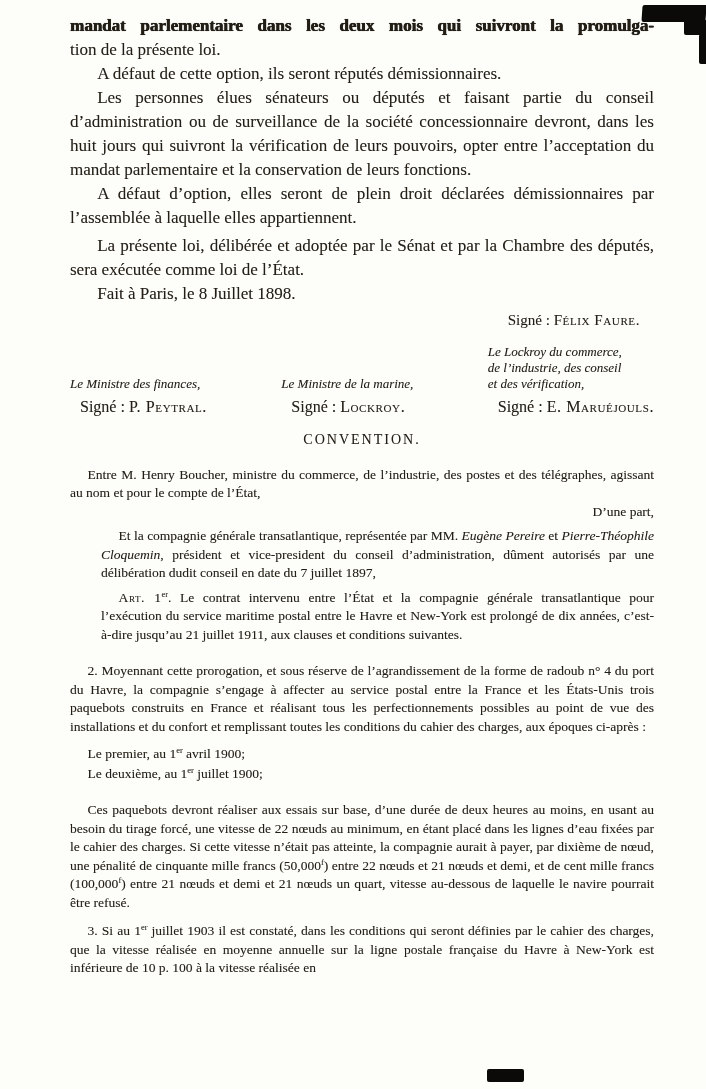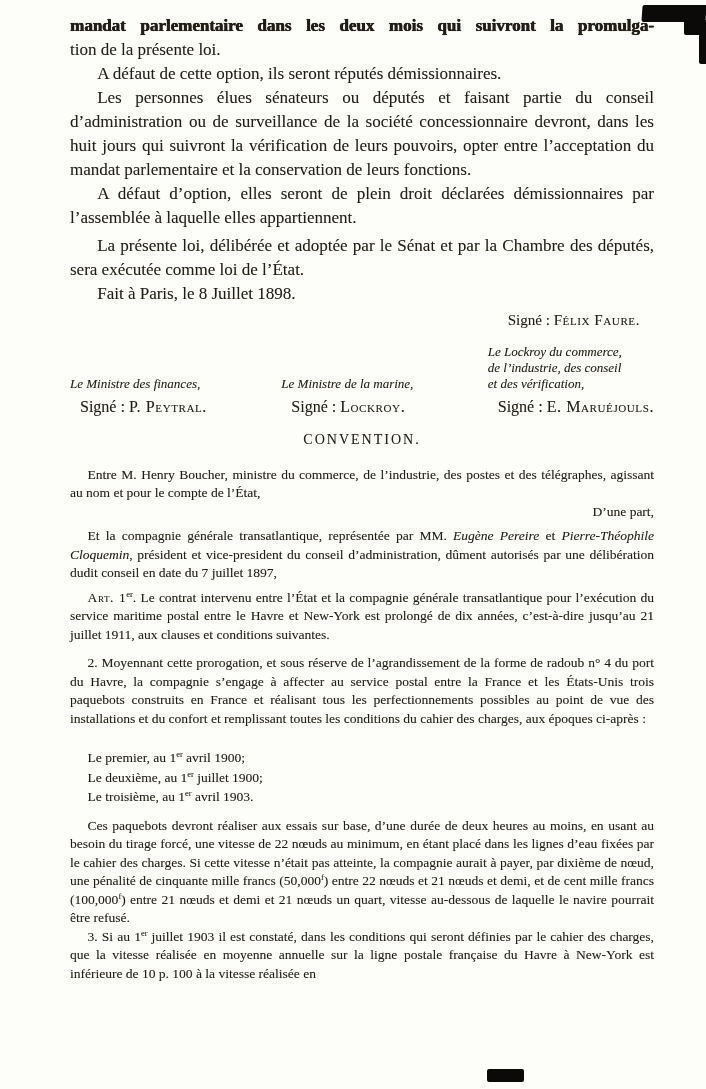--- a/index.html
+++ b/index.html
@@ -78,24 +78,24 @@
   .conv-title {
     margin: 14px 0 16px 0;
     font-size: 14px;
     font-weight: normal;
     letter-spacing: 2px;
     text-align: center;
     text-indent: 0;
   }
   .cp { margin: 0; text-indent: 1.3em; }
   .cp.part { text-align: right; text-indent: 2.1em; }
-  .cp.gap { margin-top: 6px; }
-  .cp.gap-lg { margin-top: 10px; }
-  .cp.gap-xl { }
-  .schedule { margin-top: 20px; }
+  .cp.gap { margin-top: 6px; margin-left: 31px; }
+  .cp.gap-lg { margin-top: 18px; }
+  .cp.gap-xl { margin-top: 10px; }
+  .schedule { margin-top: 8px; }
   .sched { text-align: left; line-height: 19.5px; margin: 0; text-indent: 1.3em; }
   sup { font-size: 0.62em; line-height: 0; vertical-align: super; letter-spacing: 0; }
 </style>
 </head>
 <body>
 
 <div class="page">
 
   <div class="ink mark-tr-1"></div>
   <div class="ink mark-tr-2"></div>
@@ -163,21 +163,20 @@
       <p class="cp gap"><span>Et la compagnie générale transatlantique, représentée par MM. </span><span class="it">Eugène Pereire</span><span> et </span><span class="it">Pierre-Théophile Cloquemin</span><span>, président et vice-president du conseil d’administration, dûment autorisés par une délibération dudit conseil en date du 7 juillet 1897,</span></p>
 
 
       <p class="cp gap"><span class="sc">Art. 1</span><sup>er</sup><span>. Le contrat intervenu entre l’État et la compagnie générale transatlantique pour l’exécution du service maritime postal entre le Havre et New-York est prolongé de dix années, c’est-à-dire jusqu’au 21 juillet 1911, aux clauses et conditions suivantes.</span></p>
 
       <p class="cp gap-lg">2. Moyennant cette prorogation, et sous réserve de l’agrandissement de la forme de radoub n° 4 du port du Havre, la compagnie s’engage à affecter au service postal entre la France et les États-Unis trois paquebots construits en France et réalisant tous les perfectionnements possibles au point de vue des installations et du confort et remplissant toutes les conditions du cahier des charges, aux époques ci-après :</p>
 
       <div class="schedule">
         <p class="sched"><span>Le premier, au 1</span><sup>er</sup><span> avril 1900;</span></p>
         <p class="sched"><span>Le deuxième, au 1</span><sup>er</sup><span> juillet 1900;</span></p>
-        <p class="sched"><span>Le troisième, au 1</span><sup>er</sup><span> avril 1903.</span></p>
       </div>
 
       <p class="cp gap-lg"><span>Ces paquebots devront réaliser aux essais sur base, d’une durée de deux heures au moins, en usant au besoin du tirage forcé, une vitesse de 22 nœuds au minimum, en étant placé dans les lignes d’eau fixées par le cahier des charges. Si cette vitesse n’était pas atteinte, la compagnie aurait à payer, par dixième de nœud, une pénalité de cinquante mille francs (50,000</span><sup>f</sup><span>) entre 22 nœuds et 21 nœuds et demi, et de cent mille francs (100,000</span><sup>f</sup><span>) entre 21 nœuds et demi et 21 nœuds un quart, vitesse au-dessous de laquelle le navire pourrait être refusé.</span></p>
 
       <p class="cp gap-xl"><span>3. Si au 1</span><sup>er</sup><span> juillet 1903 il est constaté, dans les conditions qui seront définies par le cahier des charges, que la vitesse réalisée en moyenne annuelle sur la ligne postale française du Havre à New-York est inférieure de 10 p. 100 à la vitesse réalisée en</span></p>
 
     </section>
   </div>
 </div>
 

